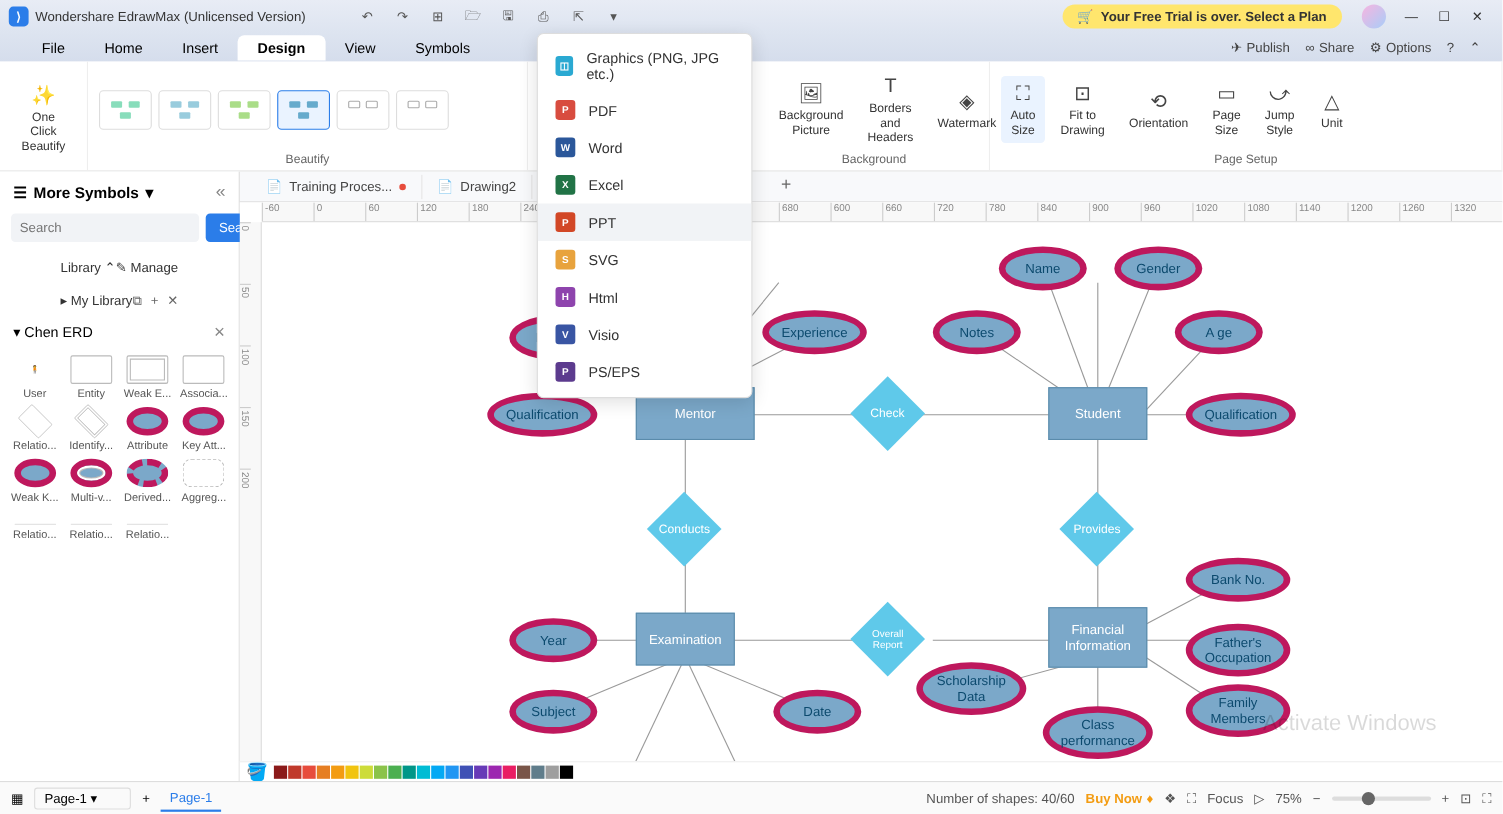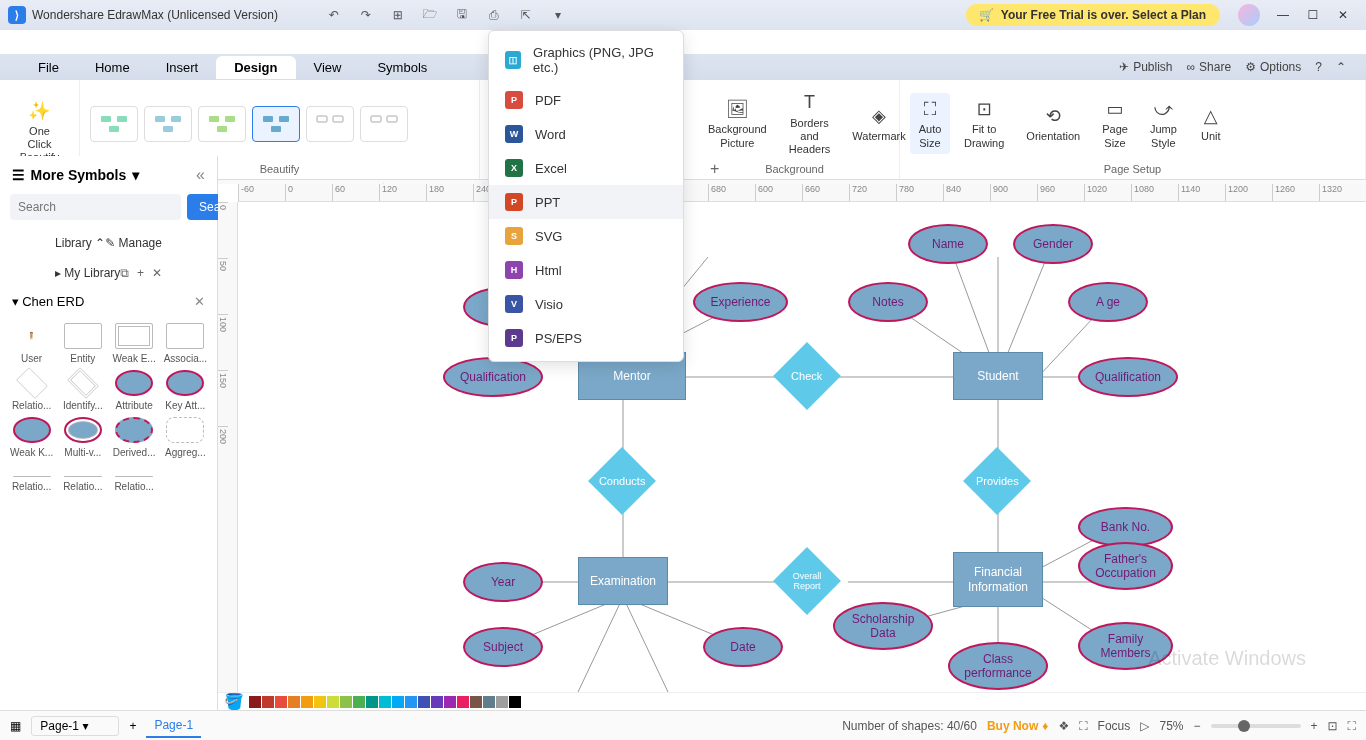--- a/index.html
+++ b/index.html
@@ -10,21 +10,21 @@
 .app-icon { width: 18px; height: 18px; background: #2b7de9; border-radius: 4px; display: flex; align-items: center; justify-content: center; color: #fff; font-weight: bold; font-size: 11px; margin-right: 6px; }
 .titlebar-title { color: #333; }
 .titlebar-gap { width: 40px; }
 .qat-btn { width: 24px; height: 24px; display: flex; align-items: center; justify-content: center; color: #555; margin: 0 4px; cursor: pointer; }
 .titlebar-spacer { flex: 1; }
 .trial-banner { background: #ffe66d; border-radius: 14px; padding: 4px 14px; font-size: 12px; color: #333; font-weight: 600; margin-right: 10px; display: flex; align-items: center; gap: 6px; }
 .avatar { width: 22px; height: 22px; border-radius: 50%; background: linear-gradient(135deg,#f7b5e0,#a8cdf8); margin: 0 8px; }
 .win-btn { width: 30px; height: 30px; display: flex; align-items: center; justify-content: center; color: #333; }
 
 
-.menubar { height: 26px; background: linear-gradient(to bottom, #dde4f0, #d5ddec); display: flex; align-items: center; padding: 0 20px; font-size: 13px; margin-top: 24px; }
+.menubar { height: 26px; background: linear-gradient(to bottom, #dde4f0, #d5ddec); display: flex; align-items: center; padding: 0 20px; font-size: 13px; }
 .menu-item { padding: 4px 18px; cursor: pointer; }
 .menu-item.active { background: #fff; border-radius: 6px 6px 0 0; font-weight: 600; }
 .menubar-spacer { flex: 1; }
 .menu-right { display: flex; align-items: center; gap: 14px; font-size: 12px; color: #444; }
 .menu-right-item { display: flex; align-items: center; gap: 4px; cursor: pointer; }
 
 
 .ribbon { height: 100px; background: #fff; border-bottom: 1px solid #ddd; display: flex; }
 .ribbon-group { border-right: 1px solid #eee; padding: 6px 10px 2px; display: flex; flex-direction: column; }
 .ribbon-group-content { flex: 1; display: flex; align-items: center; gap: 6px; }
@@ -60,21 +60,21 @@
 
 
 .canvas-area { position: absolute; left: 218px; top: 184px; right: 0; bottom: 30px; background: #fff; overflow: hidden; }
 .ruler-h { position: absolute; top: 0; left: 20px; right: 0; height: 18px; background: #f8f8f8; border-bottom: 1px solid #ddd; font-size: 9px; color: #888; display: flex; }
 .ruler-h span { width: 56px; text-align: left; padding-left: 2px; border-left: 1px solid #ccc; }
 .ruler-v { position: absolute; top: 18px; left: 0; width: 20px; bottom: 0; background: #f8f8f8; border-right: 1px solid #ddd; font-size: 9px; color: #888; }
 .ruler-v span { display: block; height: 56px; writing-mode: vertical-rl; padding-top: 2px; border-top: 1px solid #ccc; }
 .canvas { position: absolute; left: 20px; top: 18px; right: 0; bottom: 0; }
 
 .erd-shape { position: absolute; display: flex; align-items: center; justify-content: center; font-size: 12px; color: #333; text-align: center; }
-.ellipse { background: #7ba8c9; border: 2px solid #be185d; border-radius: 50%; color: #701a75; }
+.ellipse { background: #7ba8c9; border: 6px solid #be185d; border-radius: 50%; color: #0c4a6e; }
 .rect { background: #7ba8c9; border: 1px solid #5a8bab; color: #fff; }
 .diamond { background: #5fc9ea; transform: rotate(45deg); }
 .diamond span { transform: rotate(-45deg); color: #fff; font-size: 11px; }
 
 
 .export-menu { position: absolute; left: 488px; top: 30px; width: 196px; background: #fff; border: 1px solid #ddd; border-radius: 6px; box-shadow: 0 4px 16px rgba(0,0,0,0.12); padding: 6px 0; z-index: 100; }
 .export-item { padding: 8px 16px; display: flex; align-items: center; gap: 12px; font-size: 13px; color: #333; cursor: pointer; }
 .export-item.hover { background: #f1f3f6; }
 .export-icon { width: 18px; height: 18px; border-radius: 3px; display: flex; align-items: center; justify-content: center; color: #fff; font-size: 9px; font-weight: bold; }
 
@@ -452,21 +452,21 @@
 Information</div>
     <div class="erd-shape rect" style="left:340px;top:355px;width:90px;height:48px">Examination</div>
     <div class="erd-shape diamond" style="left:545px;top:355px;width:48px;height:48px">
         <span style="font-size:9px">Overall Report</span>
       </div>
     <div class="erd-shape ellipse" style="left:225px;top:425px;width:80px;height:40px">Subject</div>
     <div class="erd-shape ellipse" style="left:465px;top:425px;width:80px;height:40px">Date</div>
     <div class="erd-shape ellipse" style="left:595px;top:400px;width:100px;height:48px;white-space:pre-line;line-height:1.2">Scholarship
 Data</div>
     <div class="erd-shape ellipse" style="left:840px;top:305px;width:95px;height:40px">Bank No.</div>
-    <div class="erd-shape ellipse" style="left:840px;top:340px;width:95px;height:48px;white-space:pre-line;line-height:1.2">Father's
+    <div class="erd-shape ellipse" style="left:840px;top:365px;width:95px;height:48px;white-space:pre-line;line-height:1.2">Father's
 Occupation</div>
     <div class="erd-shape ellipse" style="left:840px;top:420px;width:95px;height:48px;white-space:pre-line;line-height:1.2">Family
 Members</div>
     <div class="erd-shape ellipse" style="left:710px;top:440px;width:100px;height:48px;white-space:pre-line;line-height:1.2">Class
 performance</div>
   </div>
 </div>
 
 <div class="watermark">
   <div>Activate Windows</div>

